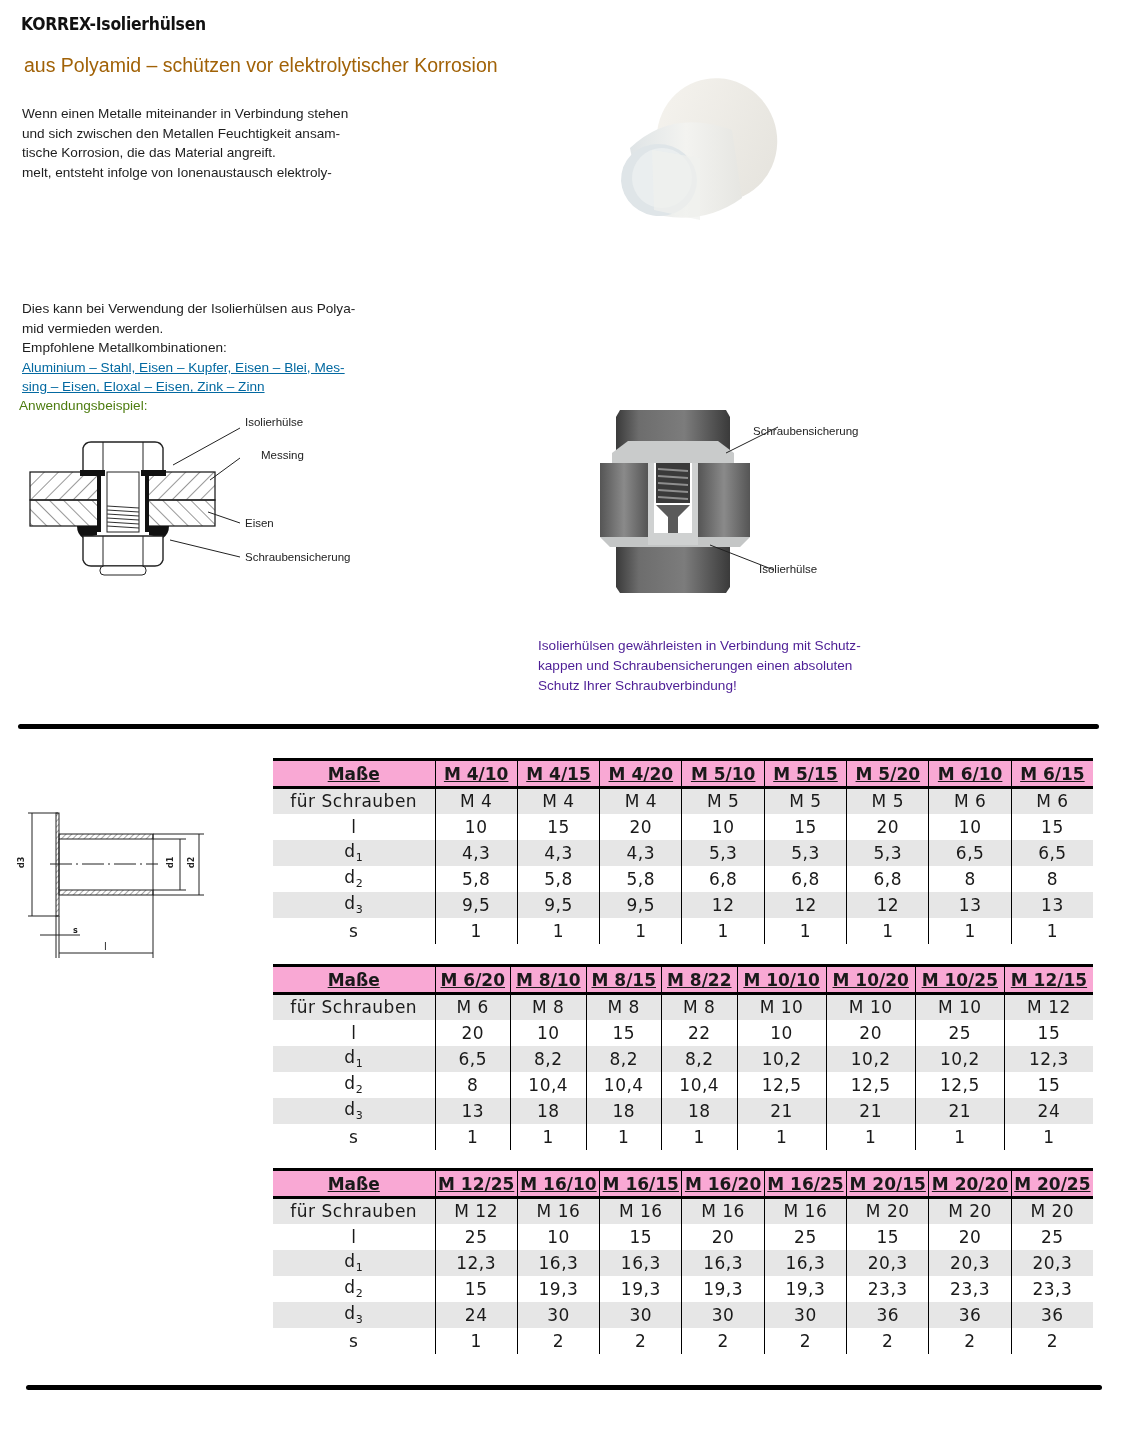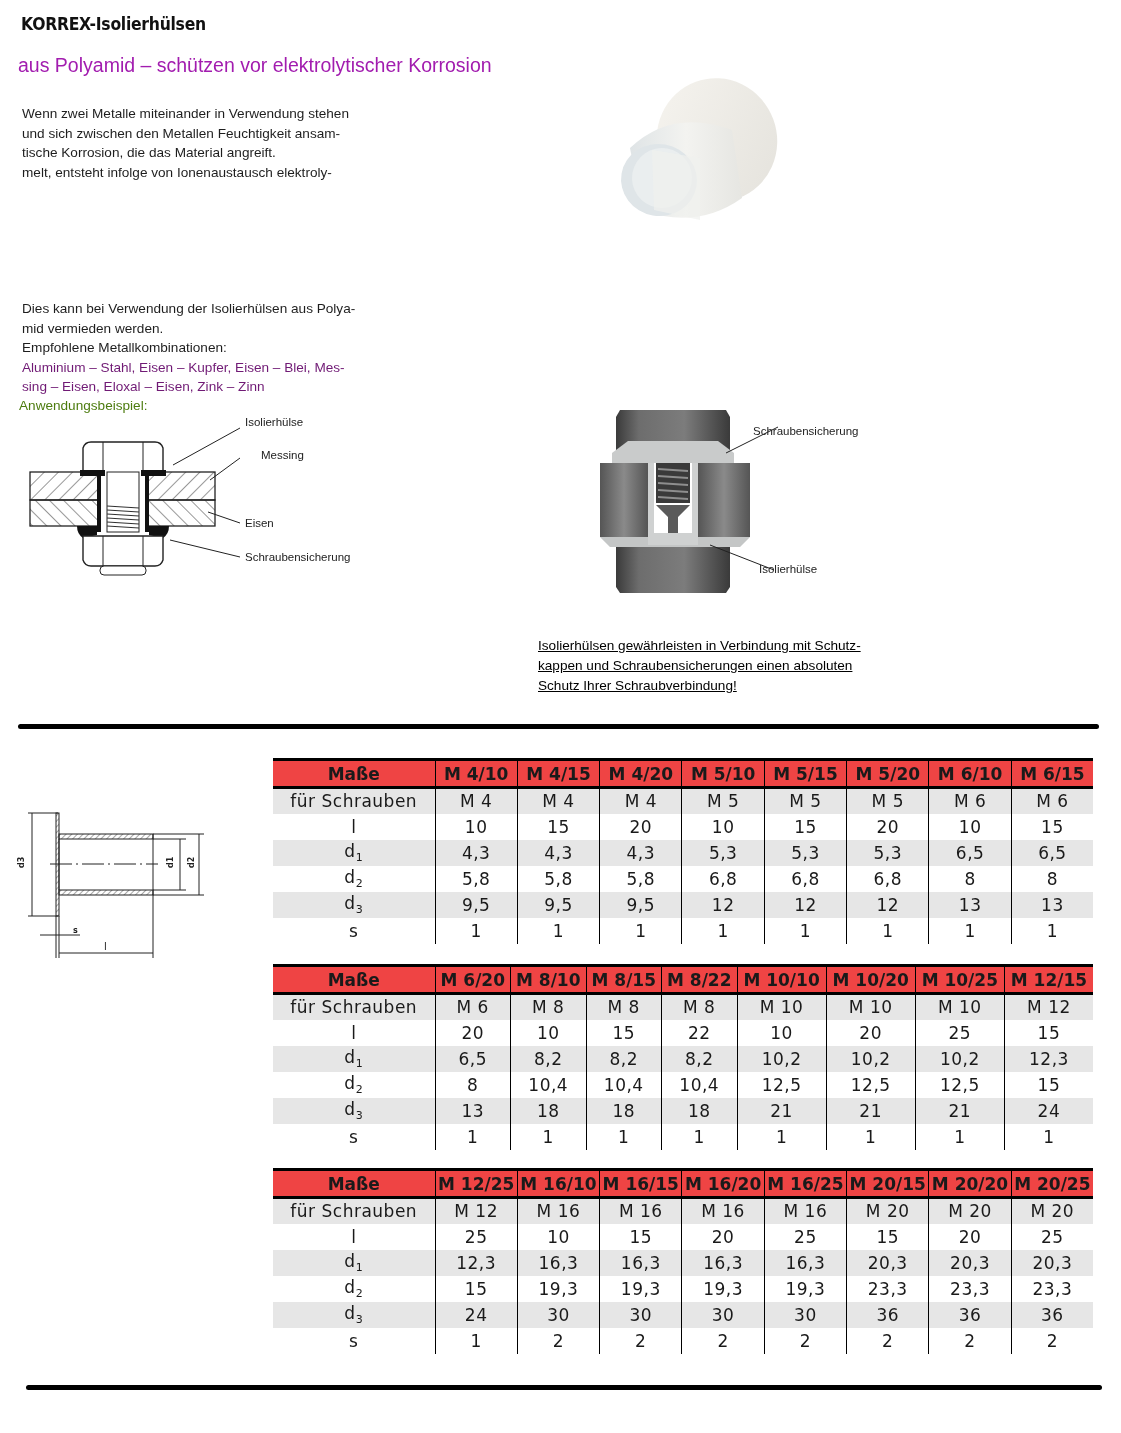--- a/index.html
+++ b/index.html
@@ -1,56 +1,56 @@
 <!DOCTYPE html>
 <html><head>
 <meta charset="utf-8">
 <style>
   * { box-sizing: border-box; margin: 0; padding: 0; }
   html, body { width: 1121px; height: 1433px; background: #ffffff; }
   body { position: relative; font-family: "Liberation Sans", sans-serif; color: #1a1a1a; overflow: hidden; }
 
   .title { position: absolute; left: 21px; top: 14px; font-family: "DejaVu Sans", sans-serif; font-weight: bold; font-size: 17px; letter-spacing: -0.3px; color: #111; transform: scaleX(0.92); transform-origin: left; }
-  .subtitle { position: absolute; left: 18px; top: 54px; font-size: 19.5px; color: #a21caf; }
+  .subtitle { position: absolute; left: 24px; top: 54px; font-size: 19.5px; color: #a16207; }
 
   .para { position: absolute; font-size: 13.6px; line-height: 19.6px; color: #1e1e1e; }
-  .para .red { color: #701a75; }
+  .para .red { color: #0369a1; text-decoration: underline; }
   .p1 { left: 22px; top: 104px; width: 380px; }
   .p2 { left: 22px; top: 263px; width: 390px; margin-top: 36px; }
 
   .label-sm { position: absolute; font-size: 11.5px; color: #222; }
   .example-label { position: absolute; left: 19px; top: 398px; font-size: 13.6px; color: #4d7c0f; }
 
-  .caption { position: absolute; left: 538px; top: 636px; width: 380px; font-size: 13.6px; line-height: 19.8px; color: #000000; text-decoration: underline; }
+  .caption { position: absolute; left: 538px; top: 636px; width: 380px; font-size: 13.6px; line-height: 19.8px; color: #4c1d95; }
 
   .rule { position: absolute; height: 5px; background: #000; border-radius: 3px; }
   .rule-top { left: 18px; top: 724px; width: 1081px; }
   .rule-bottom { left: 26px; top: 1385px; width: 1076px; }
 
   svg { position: absolute; overflow: visible; }
 
   
   .dim-table { position: absolute; left: 273px; width: 820px; border-collapse: collapse; font-family: "DejaVu Sans", sans-serif; font-size: 17px; color: #1a1a1a; }
   .dim-table td { height: 26px; text-align: center; padding: 0; border-left: 1.5px solid #000; vertical-align: middle; white-space: nowrap; letter-spacing: 0.5px; }
   .dim-table td:first-child { border-left: none; width: 162px; }
-  .dim-table tr.head td { background: #ef4444; font-weight: bold; border-top: 3px solid #000; border-bottom: 3px solid #000; height: 28px; letter-spacing: 0; }
+  .dim-table tr.head td { background: #f9a8d4; font-weight: bold; border-top: 3px solid #000; border-bottom: 3px solid #000; height: 28px; letter-spacing: 0; text-decoration: underline; }
   .dim-table tr.shade td { background: #e6e6e6; }
   .dim-table sub { font-size: 11px; vertical-align: -4px; }
   .t1 { top: 758px; }
   .t2 { top: 964px; }
   .t3 { top: 1168px; }
 </style>
 </head>
 <body>
 
 <div class="title">KORREX-Isolierhülsen</div>
 <div class="subtitle">aus Polyamid – schützen vor elektrolytischer Korrosion</div>
 
 <div class="para p1">
-  <div>Wenn zwei Metalle miteinander in Verwendung stehen</div>
+  <div>Wenn einen Metalle miteinander in Verbindung stehen</div>
   <div>und sich zwischen den Metallen Feuchtigkeit ansam-</div>
   <div>tische Korrosion, die das Material angreift.</div>
   <div>melt, entsteht infolge von Ionenaustausch elektroly-</div>
 </div>
 
 <div class="para p2">
   <div>Dies kann bei Verwendung der Isolierhülsen aus Polya-</div>
   <div>mid vermieden werden.</div>
   <div>Empfohlene Metallkombinationen:</div>
   <div class="red">Aluminium – Stahl, Eisen – Kupfer, Eisen – Blei, Mes-</div>

